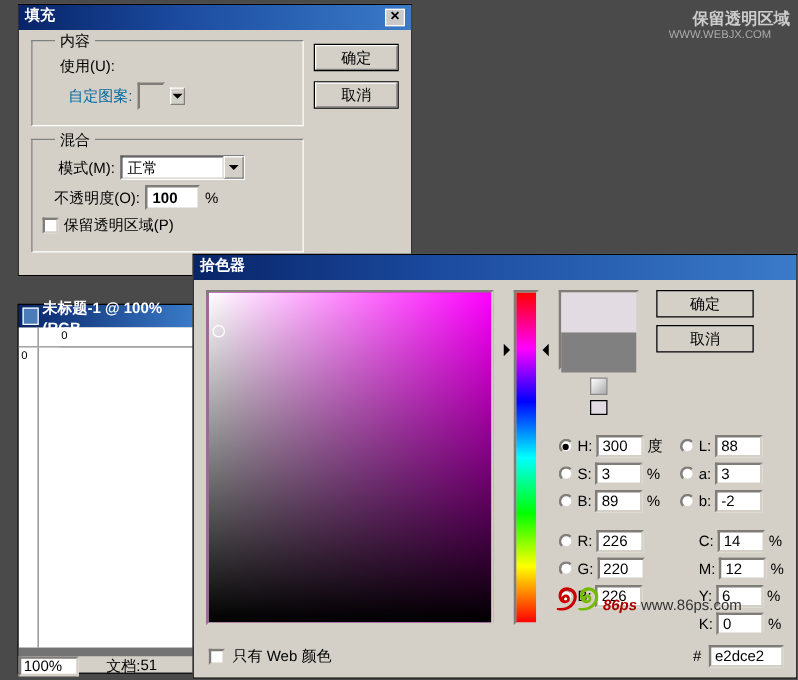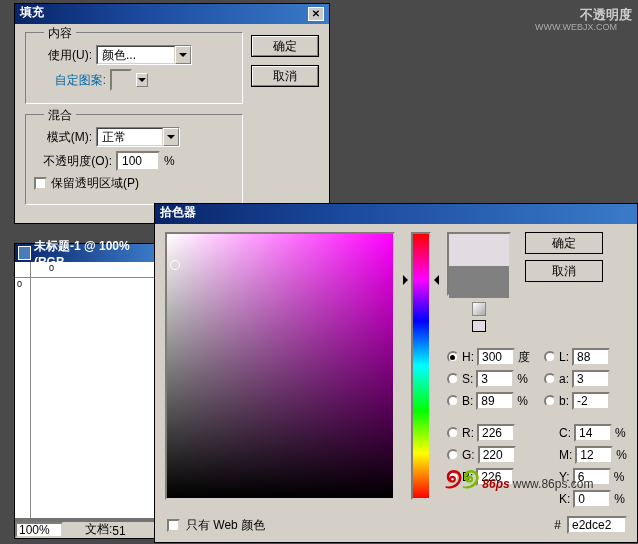--- a/index.html
+++ b/index.html
@@ -21,37 +21,37 @@
 .form-label { text-align: right; }
 
 .btn { width: 68px; height: 22px; background: #d4d0c8; border: 1px solid #000; display: flex; align-items: center; justify-content: center; cursor: pointer; }
 .btn-inner { border: 1px solid #fff; border-bottom-color: #808080; border-right-color: #808080; width: 100%; height: 100%; display: flex; align-items: center; justify-content: center; }
 
 .dropdown { height: 20px; background: #fff; border: 1px solid #808080; border-bottom-color: #fff; border-right-color: #fff; display: flex; align-items: center; }
 .dropdown-inner { flex: 1; border: 1px solid #404040; border-bottom-color: #d4d0c8; border-right-color: #d4d0c8; padding: 1px 4px; height: 100%; display: flex; align-items: center; }
 .dropdown-arrow { width: 16px; height: 100%; background: #d4d0c8; border: 1px solid #fff; border-bottom-color: #808080; border-right-color: #808080; display: flex; align-items: center; justify-content: center; }
 .dropdown-arrow::after { content: ""; border: 4px solid transparent; border-top-color: #000; margin-top: 4px; }
 
-.text-input { height: 20px; background: #fff; border: 2px inset #d4d0c8; padding: 1px 4px; }
+.text-input { height: 20px; background: #fff; border: 2px inset #d4d0c8; padding: 1px 4px; font-weight: bold; }
 .checkbox { width: 13px; height: 13px; background: #fff; border: 2px inset #d4d0c8; }
 .pattern-swatch { width: 22px; height: 22px; border: 2px inset #d4d0c8; background: #d4d0c8; }
 .disabled { color: #0369a1; }
 
 
 .watermark-top { position: absolute; right: 6px; top: 6px; color: #ccc; font-size: 13px; font-weight: bold; }
 .watermark-url { position: absolute; right: 21px; top: 22px; color: #aaa; font-size: 9px; }
 
 
 .doc-window { position: absolute; left: 14px; top: 243px; width: 142px; height: 296px; border: 1px solid #000; z-index: 0; }
 .doc-title { background: linear-gradient(90deg, #082468 0%, #3a7bc8 100%); color: #fff; padding: 2px 3px; height: 18px; display: flex; align-items: center; gap: 3px; font-size: 11px; font-weight: bold; }
 .doc-icon { width: 14px; height: 14px; background: #4a7cb8; border: 1px solid #fff; }
 .ruler-top { height: 16px; background: #fff; border-bottom: 1px solid #888; position: relative; margin-left: 16px; }
 .ruler-left { width: 16px; background: #fff; border-right: 1px solid #888; float: left; height: 240px; position: relative; }
 .canvas { background: #fff; height: 240px; margin-left: 16px; }
-.doc-status { background: #d4d0c8; height: 20px; border-top: 4px solid #737373; display: flex; align-items: flex-end; font-size: 11px; }
+.doc-status { background: #d4d0c8; height: 20px; border-top: 7px solid #737373; display: flex; align-items: flex-start; font-size: 11px; }
 .zoom-box { border: 2px inset #d4d0c8; background: #fff; width: 48px; height: 16px; padding: 0 2px; display: flex; align-items: center; }
 .ruler-tick { position: absolute; font-size: 9px; }
 
 
 .colorpicker { position: absolute; left: 154px; top: 203px; width: 484px; height: 340px; background: #d4d0c8; border: 1px solid #000; z-index: 2; }
 .cp-instruction { margin-bottom: 6px; }
 .color-field { width: 268px; height: 268px; border: 2px inset #d4d0c8; position: relative; background: linear-gradient(to top, #000 0%, rgba(0,0,0,0) 100%), linear-gradient(to right, #fff 0%, rgba(255,255,255,0) 100%), #ff00ff; }
 .color-marker { position: absolute; width: 10px; height: 10px; border: 1px solid #fff; border-radius: 50%; top: 26px; left: 3px; }
 .hue-slider { width: 20px; height: 268px; border: 2px inset #d4d0c8; background: linear-gradient(to bottom, #f00 0%, #f0f 17%, #00f 33%, #0ff 50%, #0f0 67%, #ff0 83%, #f00 100%); position: relative; }
 .hue-ptr-l, .hue-ptr-r { position: absolute; top: 41px; width: 0; height: 0; border: 5px solid transparent; }
@@ -71,50 +71,46 @@
 .hex-input { width: 60px; height: 18px; border: 2px inset #d4d0c8; background: #fff; padding: 0 3px; }
 .cube-icon { width: 14px; height: 14px; border: 1px solid #888; background: linear-gradient(135deg,#fff,#aaa); }
 .small-swatch { width: 14px; height: 12px; border: 1px solid #000; background: #e2dce2; }
 .cp-footer { display: flex; align-items: center; gap: 6px; padding-left: 2px; margin-top: 4px; }
 .logo-area { position: absolute; left: 290px; bottom: 34px; font-size: 11px; color: #333; pointer-events: none; }
 .logo-area .swirl { font-size: 28px; font-weight: bold; }
 </style>
 </head>
 <body>
 
-<div class="watermark-top">不透明度</div>
+<div class="watermark-top">保留透明区域</div>
 <div class="watermark-url">WWW.WEBJX.COM</div>
 
 <div class="fill-dialog">
   <div class="titlebar">
     <span>填充</span>
     <span class="close-btn">✕</span>
   </div>
   <div class="fill-body">
     <div class="fill-left">
       <div class="groupbox">
         <span class="groupbox-title">内容</span>
         <div class="form-row">
           <span class="form-label" style="width:58px">使用(U):</span>
-          <div class="dropdown" style="width:96px">
-            <div class="dropdown-inner">颜色...</div>
-            <div class="dropdown-arrow"></div>
-          </div>
         </div>
         <div class="form-row">
           <span class="form-label disabled" style="width:72px">自定图案:</span>
           <div class="pattern-swatch"></div>
           <div style="width:12px" class="dropdown-arrow"></div>
         </div>
       </div>
       <div class="groupbox">
         <span class="groupbox-title">混合</span>
         <div class="form-row">
           <span class="form-label" style="width:58px">模式(M):</span>
-          <div class="dropdown" style="width:84px">
+          <div class="dropdown" style="width:100px">
             <div class="dropdown-inner">正常</div>
             <div class="dropdown-arrow"></div>
           </div>
         </div>
         <div class="form-row">
           <span class="form-label" style="width:78px">不透明度(O):</span>
           <div class="text-input" style="width:44px">100</div>
           <span>%</span>
         </div>
         <div class="form-row">

